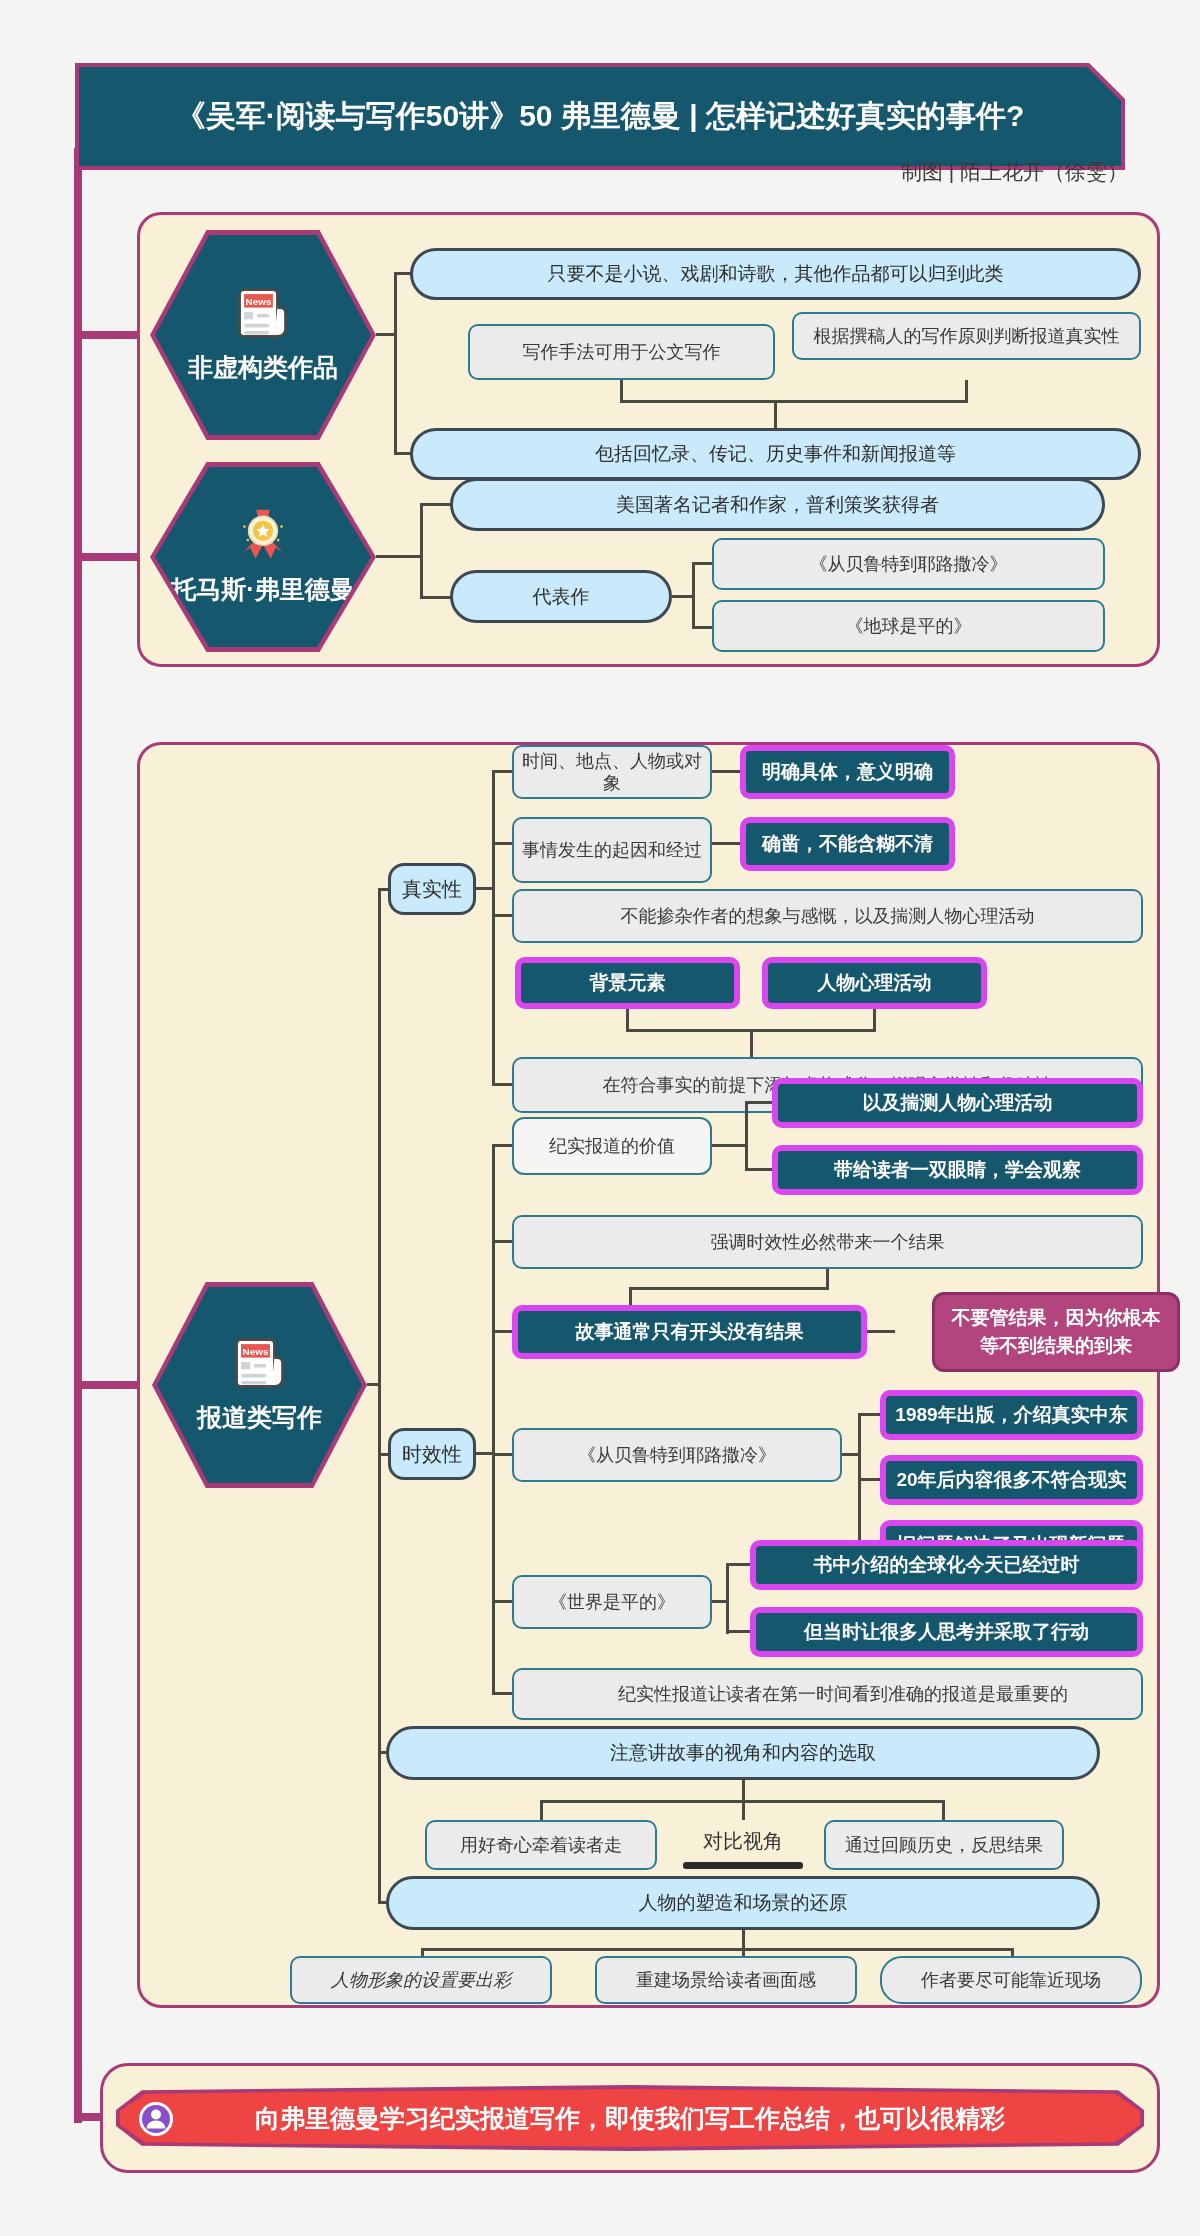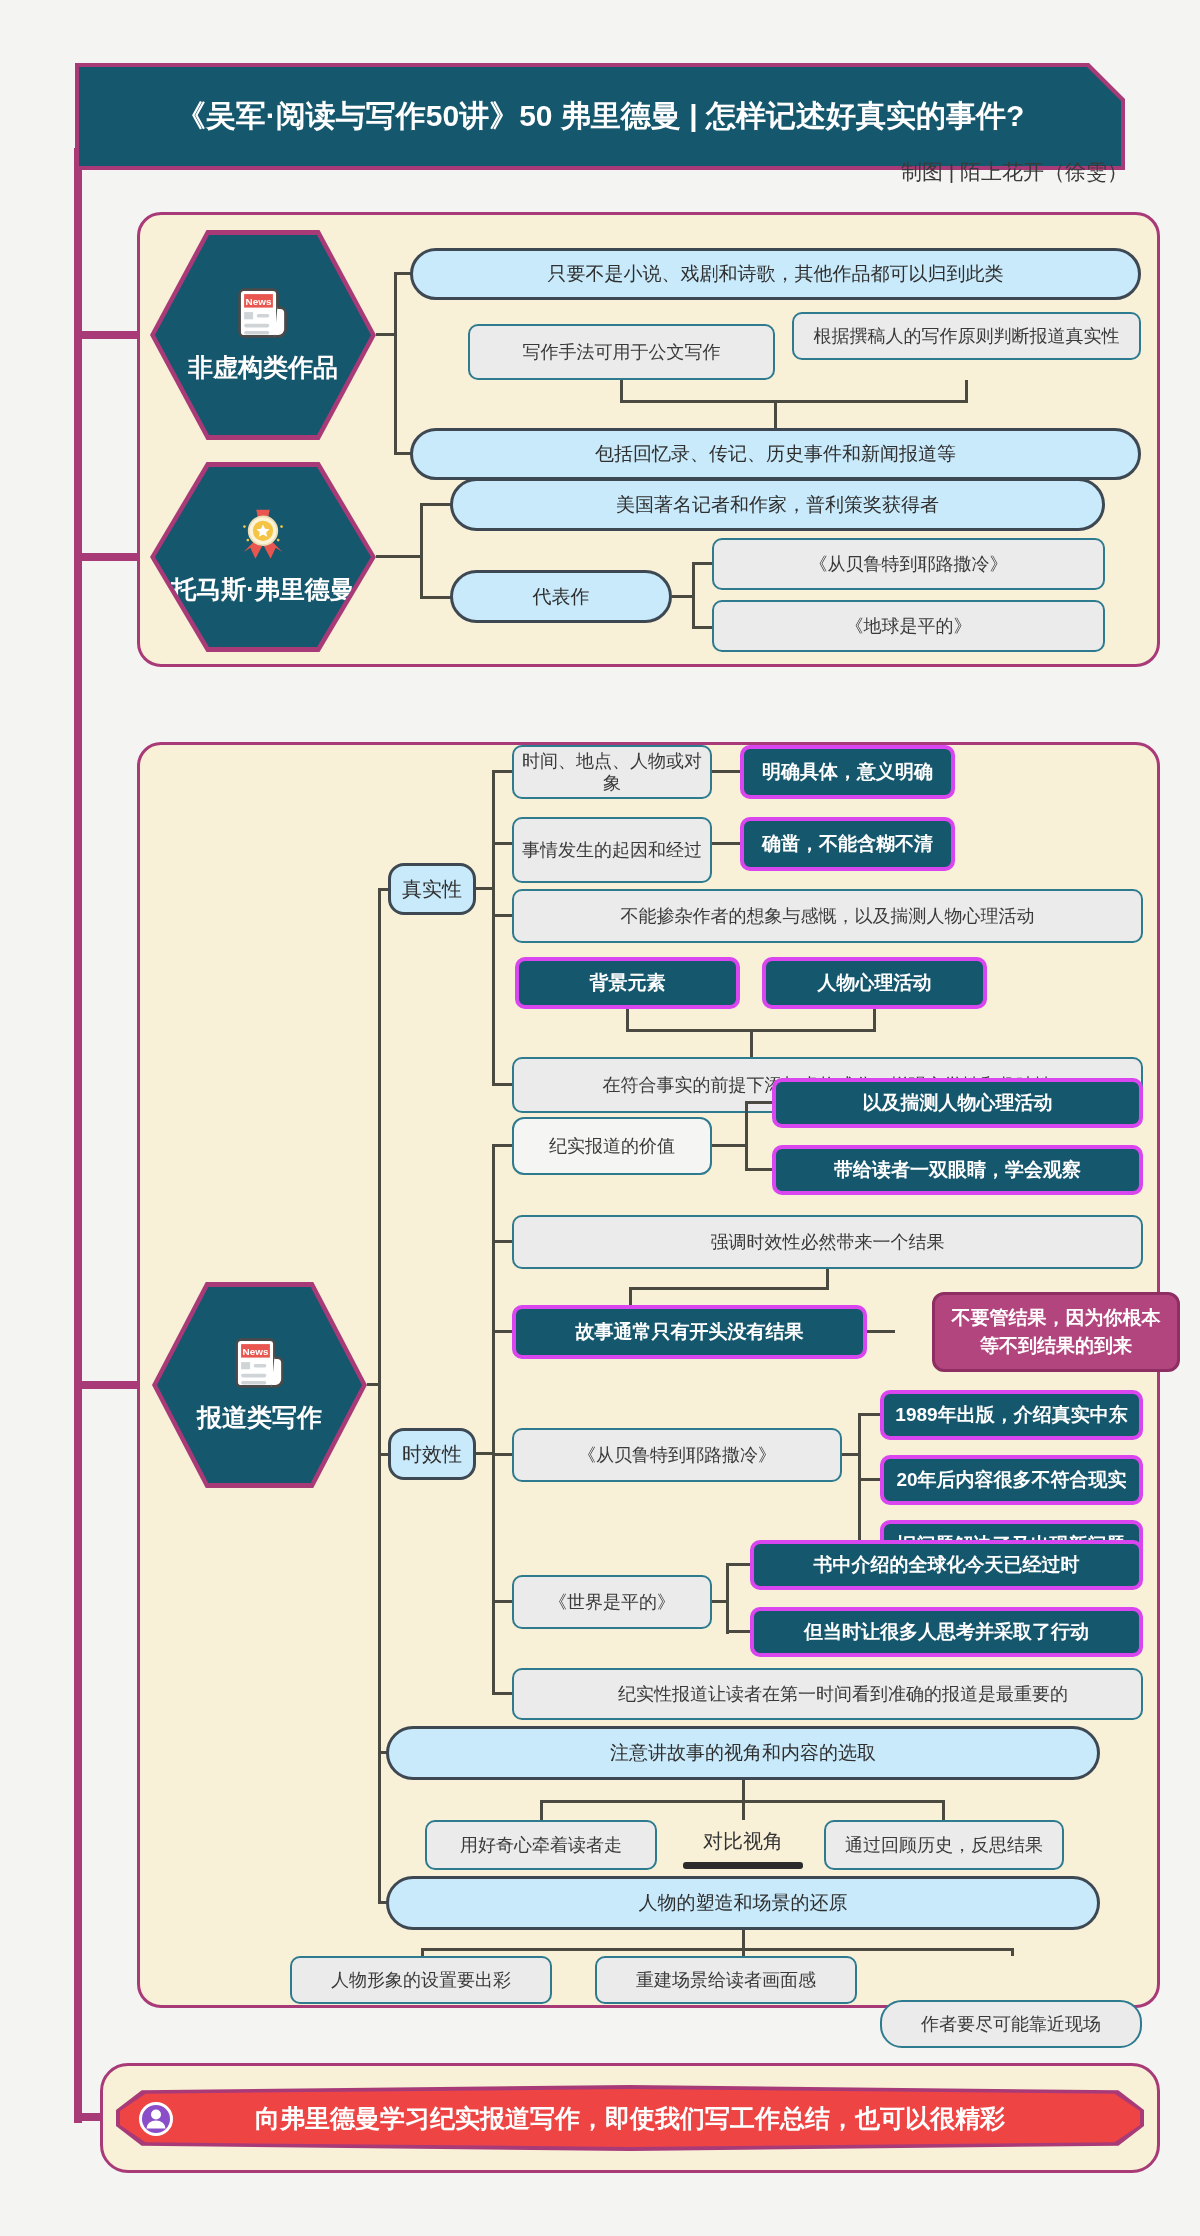--- a/index.html
+++ b/index.html
@@ -2,21 +2,21 @@
 <html><head>
 <meta charset="utf-8">
 <style>
   html,body{margin:0;padding:0;background:#f4f4f3;font-family:"Liberation Sans","DejaVu Sans",sans-serif;}
   #canvas{position:relative;width:1200px;height:2236px;background:#f4f4f3;overflow:hidden;}
   .abs{position:absolute;box-sizing:border-box;}
   .node{position:absolute;box-sizing:border-box;display:flex;align-items:center;justify-content:center;
         text-align:center;font-size:18px;color:#3a3a3a;line-height:1.25;padding:2px 8px;}
   .gray{background:#ebebeb;border:2px solid #2e7b90;border-radius:10px;}
   .lightbox{background:#f5f5f3;border:2px solid #2e7b90;border-radius:12px;}
-  .dark{background:#15576d;border-radius:10px;color:#fff;font-weight:700;font-size:19px;border:4px solid #d946ef;}
+  .dark{background:#15576d;border-radius:10px;color:#fff;font-weight:700;font-size:19px;border:6px solid #d946ef;}
   .mnode{background:#b3457e;border:3px solid #8e2f63;border-radius:12px;color:#fff;font-weight:700;font-size:19px;line-height:1.5;margin-left:37px;}
   .pill{background:#c9eafb;border:3px solid #3d4852;border-radius:30px;font-size:19px;color:#2f2f2f;}
   .spill{background:#c9eafb;border:3px solid #3d4852;border-radius:16px;font-size:20px;color:#2f2f2f;}
   .ln{position:absolute;background:#4b4a41;}
   .ml{position:absolute;background:#a93a78;}
   .section{position:absolute;background:#f8f0d7;border:3px solid #a93a78;border-radius:24px;box-sizing:border-box;}
   .hexo{position:absolute;background:#a93a78;clip-path:polygon(25% 0,75% 0,100% 50%,75% 100%,25% 100%,0 50%);}
   .hexi{position:absolute;inset:5px;background:#15576d;clip-path:polygon(25% 0,75% 0,100% 50%,75% 100%,25% 100%,0 50%);
         display:flex;flex-direction:column;align-items:center;justify-content:center;gap:7px;}
   .hexlabel{color:#fff;font-weight:700;font-size:25px;}
@@ -222,23 +222,23 @@
   <div class="node gray" style="left:425px;top:1820px;width:232px;height:50px;">用好奇心牵着读者走</div>
   <div class="plain" style="left:688px;top:1824px;width:110px;height:34px;">对比视角</div>
   <div class="ul" style="left:683px;top:1862px;width:120px;height:7px;"></div>
   <div class="node gray" style="left:824px;top:1820px;width:240px;height:50px;">通过回顾历史，反思结果</div>
 
   <div class="node pill" style="left:386px;top:1876px;width:714px;height:54px;">人物的塑造和场景的还原</div>
   <div class="ln" style="left:742px;top:1930px;width:3px;height:26px;"></div>
   <div class="ln" style="left:421px;top:1948px;width:590px;height:3px;"></div>
   <div class="ln" style="left:421px;top:1948px;width:3px;height:8px;"></div>
   <div class="ln" style="left:1011px;top:1948px;width:3px;height:8px;"></div>
-  <div class="node gray" style="left:290px;top:1956px;width:262px;height:48px;">人物形象的设置要出彩</div>
+  <div class="node gray" style="left:290px;top:1956px;width:262px;height:48px;font-style:italic;">人物形象的设置要出彩</div>
   <div class="node gray" style="left:595px;top:1956px;width:262px;height:48px;">重建场景给读者画面感</div>
-  <div class="node gray" style="left:880px;top:2000px;width:262px;height:48px;border-radius:22px;">作者要尽可能靠近现场</div>
+  <div class="node gray" style="left:880px;top:1956px;width:262px;height:48px;border-radius:22px;">作者要尽可能靠近现场</div>
 
   <div class="section" style="left:100px;top:2063px;width:1060px;height:110px;border-radius:28px;"></div>
   <div class="bano" style="left:116px;top:2085px;width:1028px;height:66px;">
     <div class="bani">
       <span>向弗里德曼学习纪实报道写作，即使我们写工作总结，也可以很精彩</span>
     </div>
   </div>
   <span class="abs" style="left:138px;top:2101px;width:36px;height:36px;">
     <svg width="36" height="36" viewBox="0 0 36 36">
       <circle cx="18" cy="18" r="15.5" fill="#8a4fc8" stroke="#ffffff" stroke-width="3"></circle>

